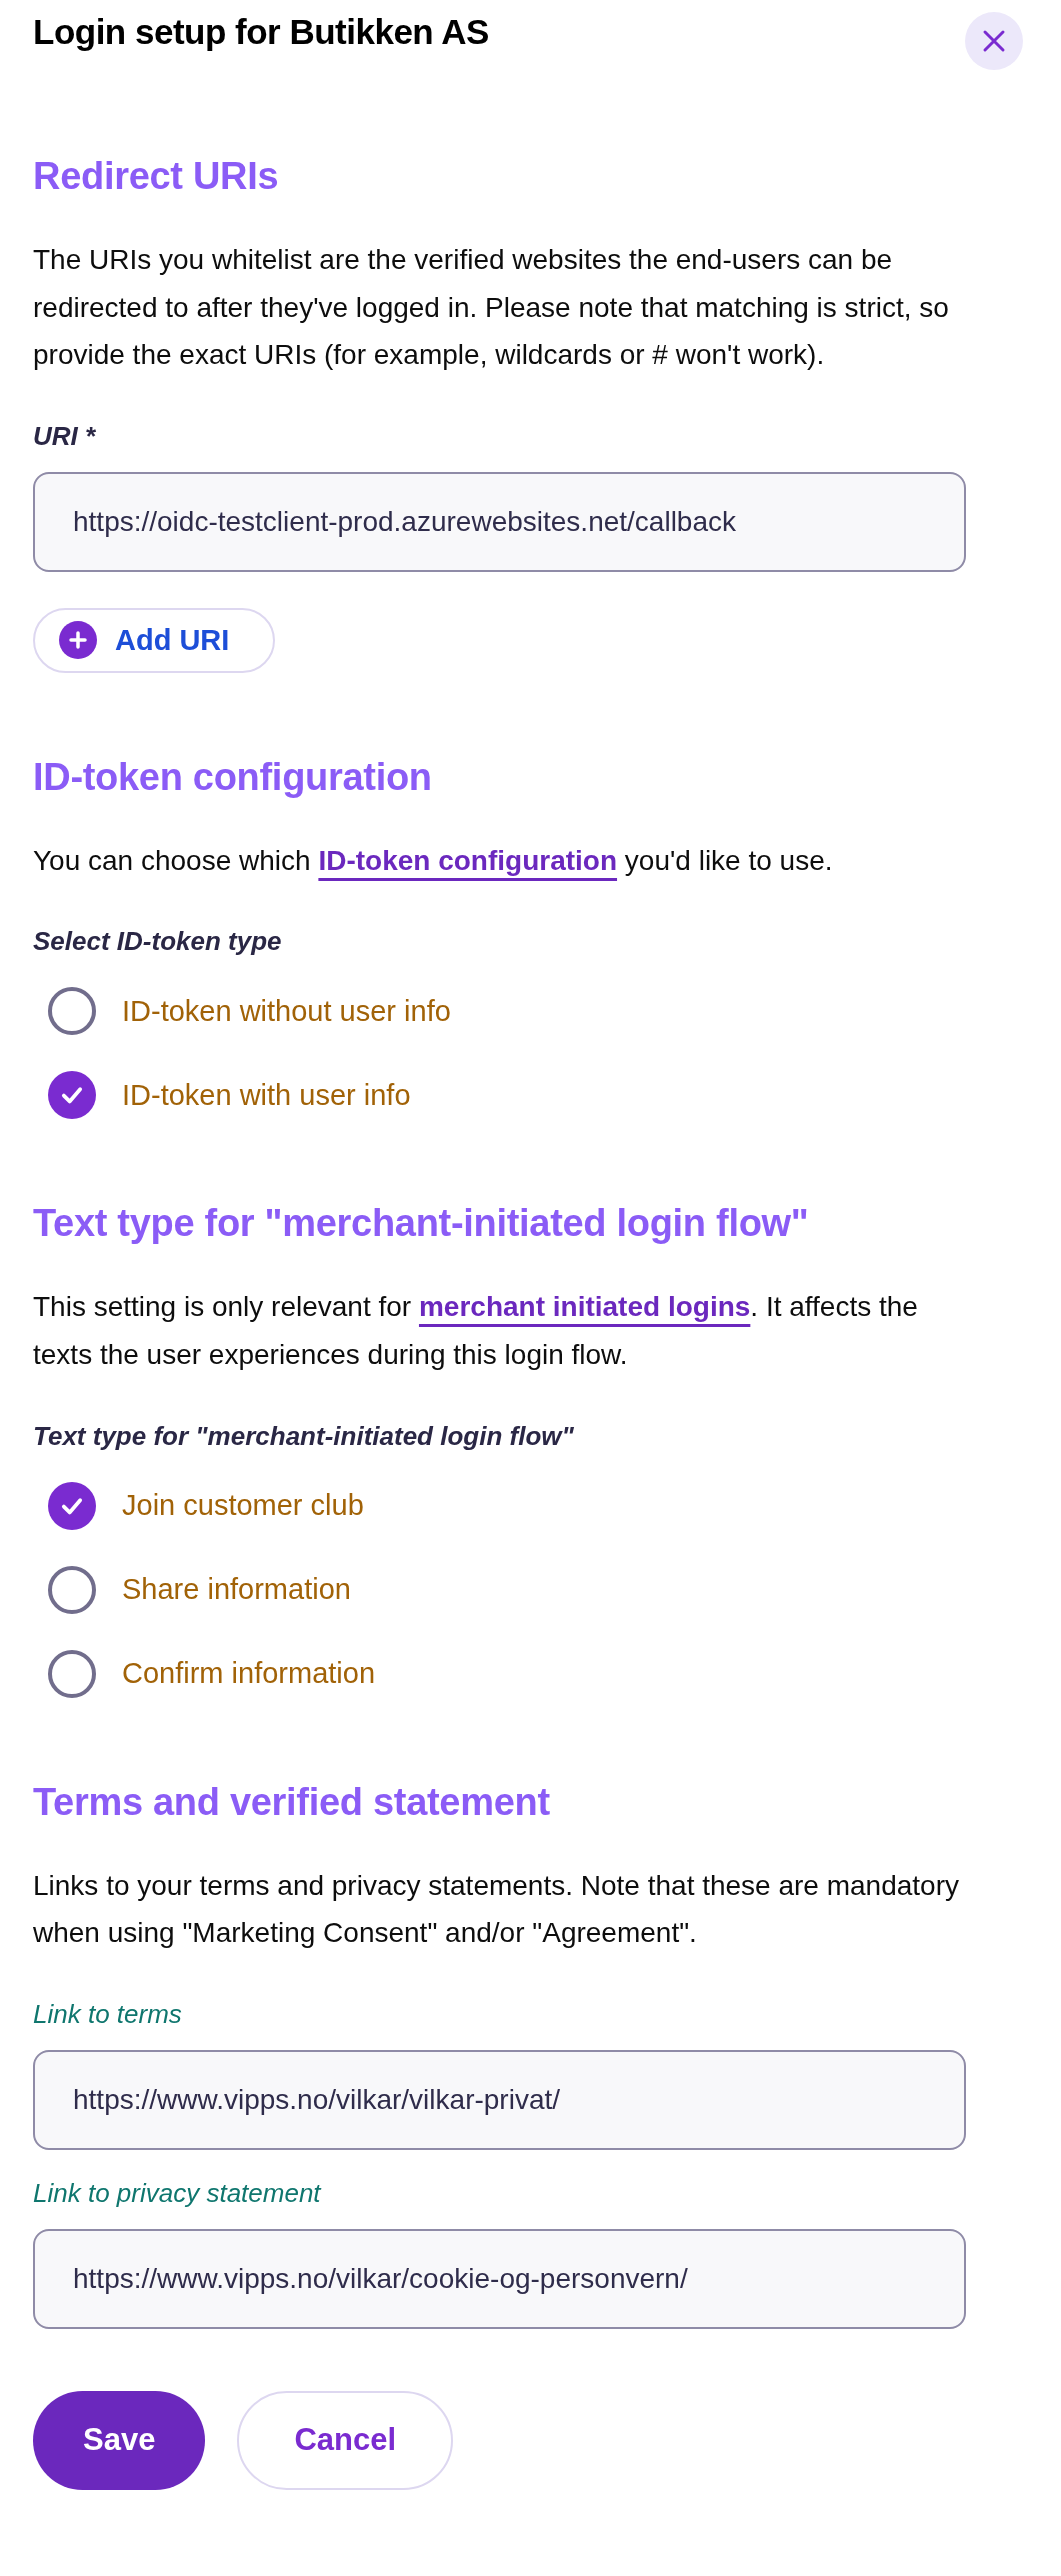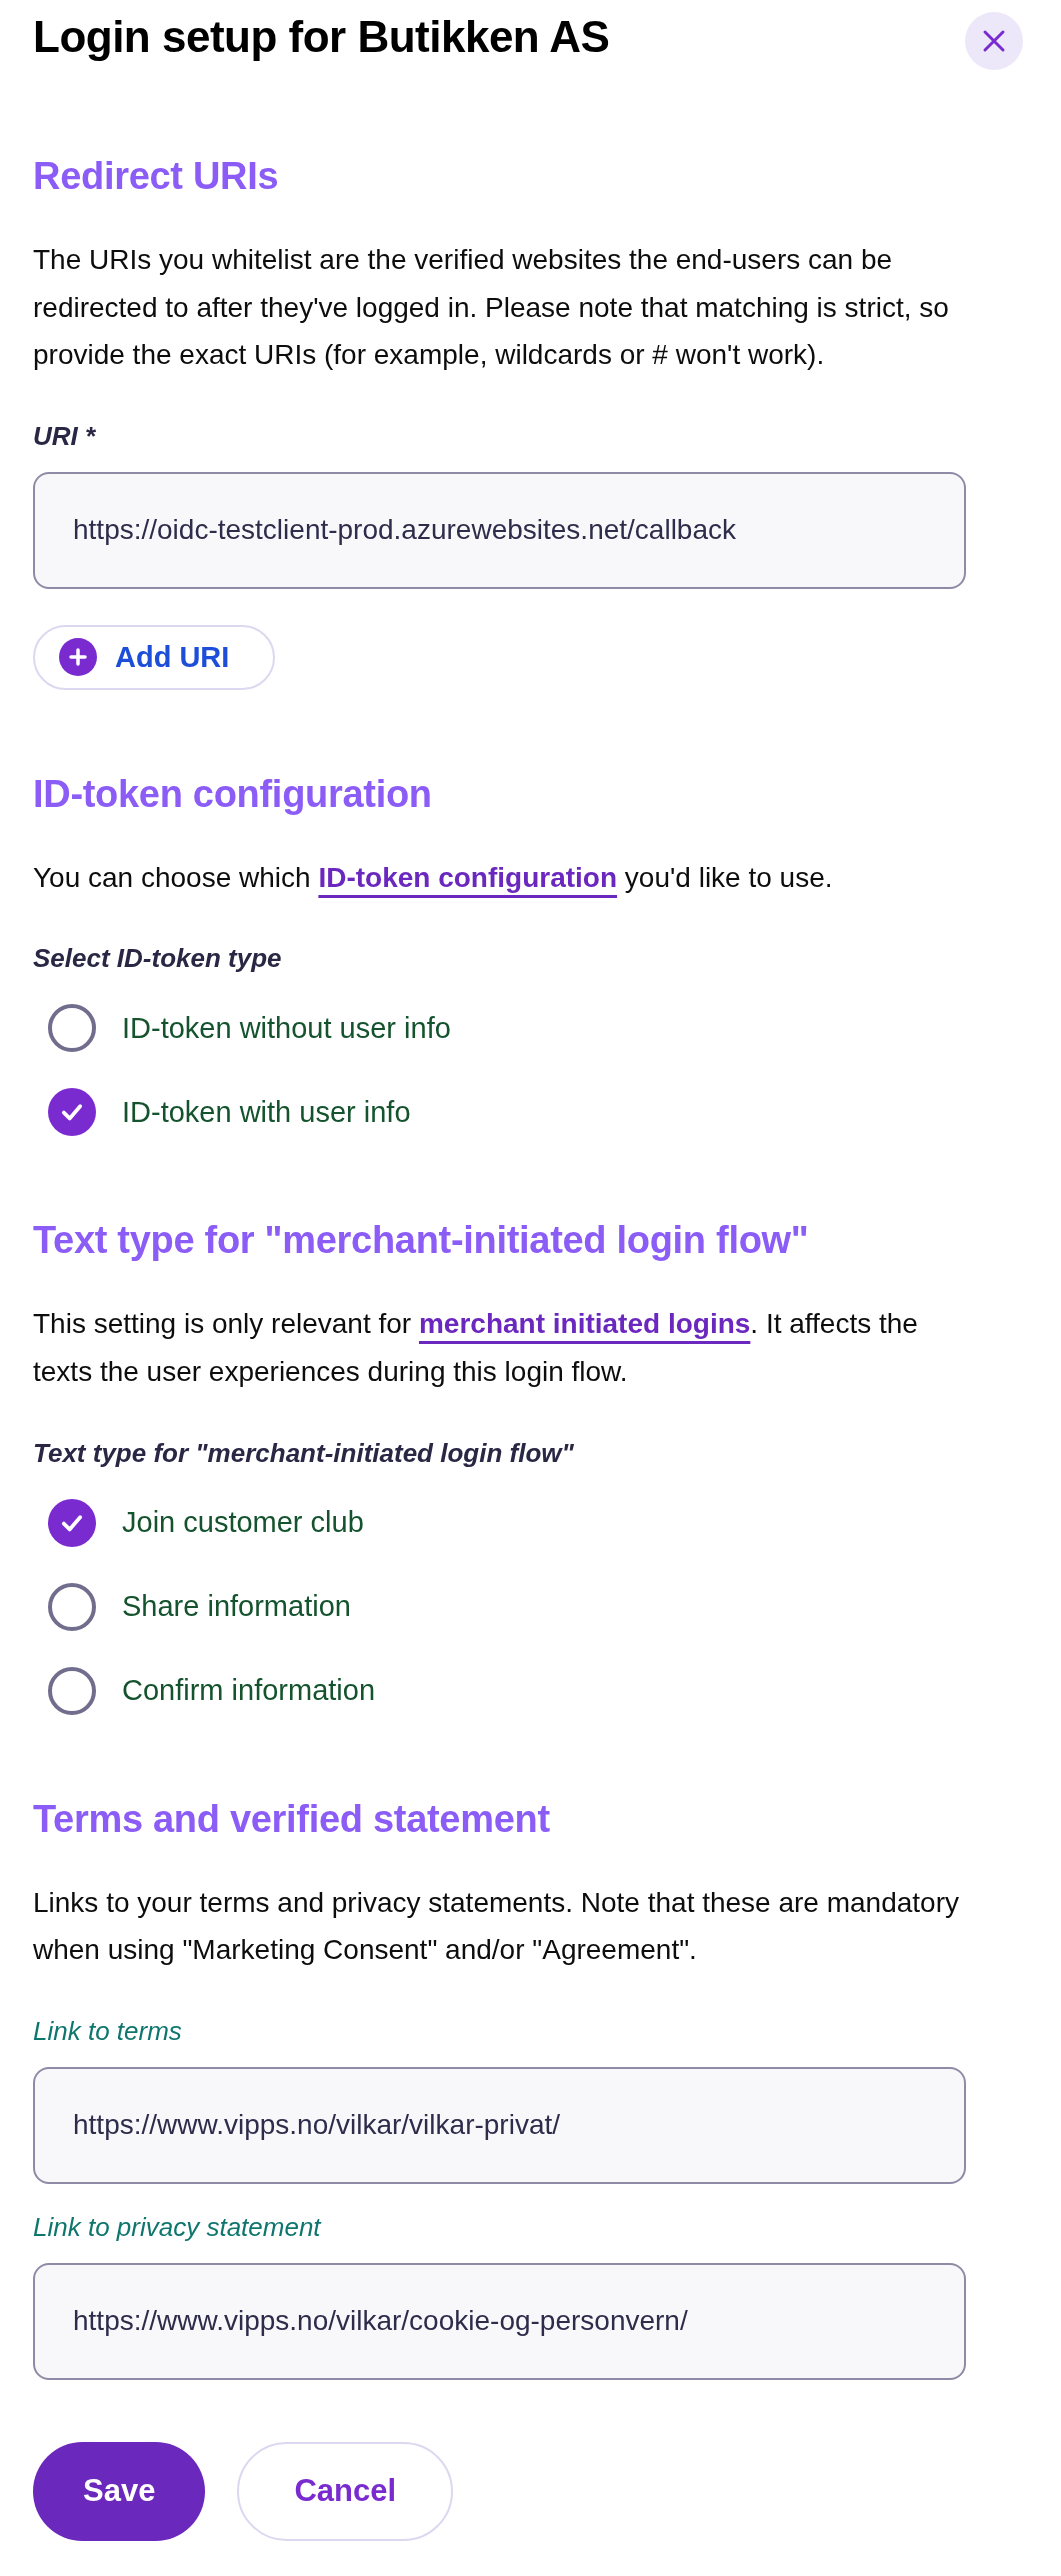--- a/index.html
+++ b/index.html
@@ -15,21 +15,21 @@
 
   
   .header-row {
     display: flex;
     justify-content: space-between;
     align-items: flex-start;
     padding-top: 2px;
   }
   h1.page-title {
     margin: 0;
-    font-size: 44px;
+    font-size: 35px;
     font-weight: 700;
     letter-spacing: -0.5px;
     color: #000000;
   }
   .close-btn {
     width: 58px;
     height: 58px;
     border-radius: 50%;
     background: #ECE8FA;
     border: none;
@@ -72,21 +72,21 @@
     color: #2A2745;
     margin: 0 0 20px 0;
     font-style: italic;
   }
   .field-label.medium { font-weight: 500; color: #0f766e; }
 
   
   .text-input {
     display: block;
     width: 933px;
-    height: 117px;
+    height: 100px;
     border: 2px solid #8F8BA7;
     border-radius: 16px;
     background: #F8F8FA;
     padding: 0 38px;
     font-family: "Liberation Sans", sans-serif;
     font-size: 28px;
     color: #2F2C4B;
     outline: none;
   }
 
@@ -138,21 +138,21 @@
     justify-content: center;
   }
   .radio-circle.unchecked {
     border: 4px solid #716D8C;
     background: #ffffff;
   }
   .radio-circle.checked {
     background: #7A2BD0;
     border: none;
   }
-  .radio-label { font-size: 29px; color: #14532d; }
+  .radio-label { font-size: 29px; color: #a16207; }
 
   
   .footer-row {
     display: flex;
     align-items: center;
     gap: 32px;
     margin-top: 62px;
   }
   .save-btn {
     height: 99px;

